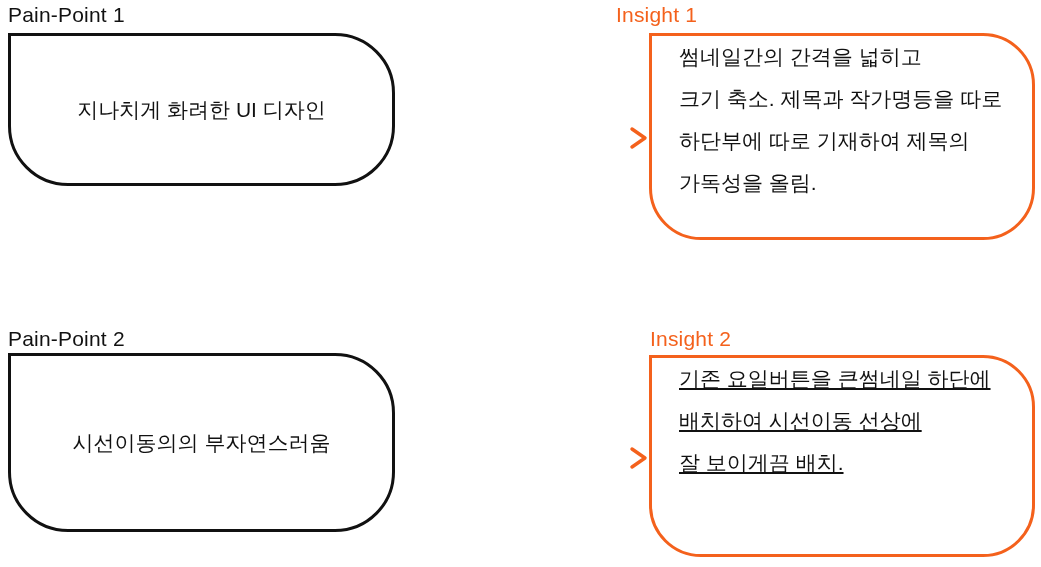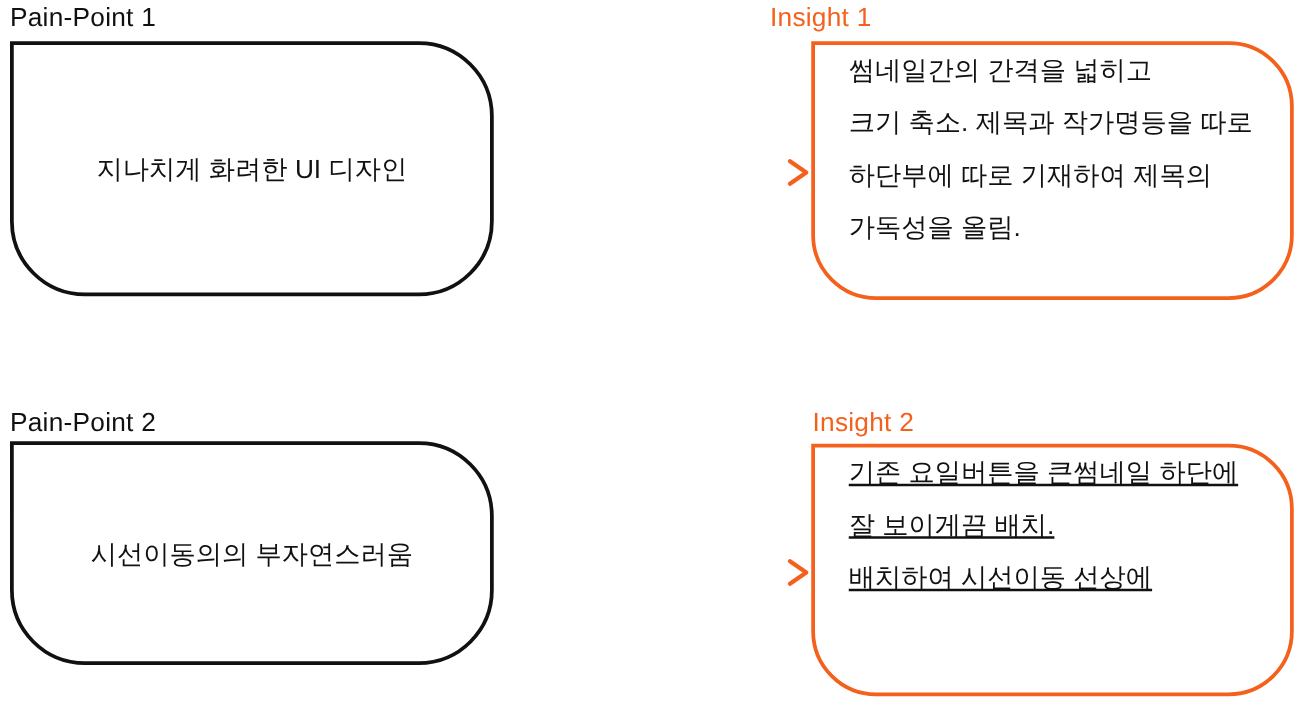--- a/index.html
+++ b/index.html
@@ -58,21 +58,21 @@
     overflow: visible;
   }
 </style>
 </head>
 <body>
 
 <div class="canvas">
 
   <div class="shape-label" style="left:8px; top:3px;">Pain-Point 1</div>
 
-  <div class="pp-box" style="left:8px; top:33px; width:387px; height:204px;text-align:right;">
+  <div class="pp-box" style="left:8px; top:33px; width:387px; height:153px;text-align:right;">
     <span>지나치게 화려한 UI 디자인</span>
   </div>
 
   <svg class="connector" style="left:395px; top:126px;" width="254" height="24">
     <defs>
       <linearGradient id="grad1" x1="0" y1="0" x2="1" y2="0">
         <stop offset="0%" stop-color="#111111"></stop>
         <stop offset="32%" stop-color="#111111"></stop>
         <stop offset="80%" stop-color="#F4611C"></stop>
         <stop offset="100%" stop-color="#F4611C"></stop>
@@ -107,17 +107,17 @@
       </linearGradient>
     </defs>
     <line x1="0" y1="12" x2="247" y2="12" stroke="url(#grad2)" stroke-width="3.4"></line>
     <polyline points="237,3 250,12 237,21" fill="none" stroke="#F4611C" stroke-width="3.4" stroke-linecap="round" stroke-linejoin="round"></polyline>
   </svg>
 
   <div class="shape-label orange" style="left:650px; top:327px;">Insight 2</div>
 
   <div class="insight-box" style="left:649px; top:355px; width:386px; height:202px;text-decoration:underline;">
     <div class="insight-line">기존 요일버튼을 큰썸네일 하단에</div>
+    <div class="insight-line">배치하여 시선이동 선상에</div>
     <div class="insight-line">잘 보이게끔 배치.</div>
-    <div class="insight-line">배치하여 시선이동 선상에</div>
   </div>
 
 </div>
 
 </body></html>

